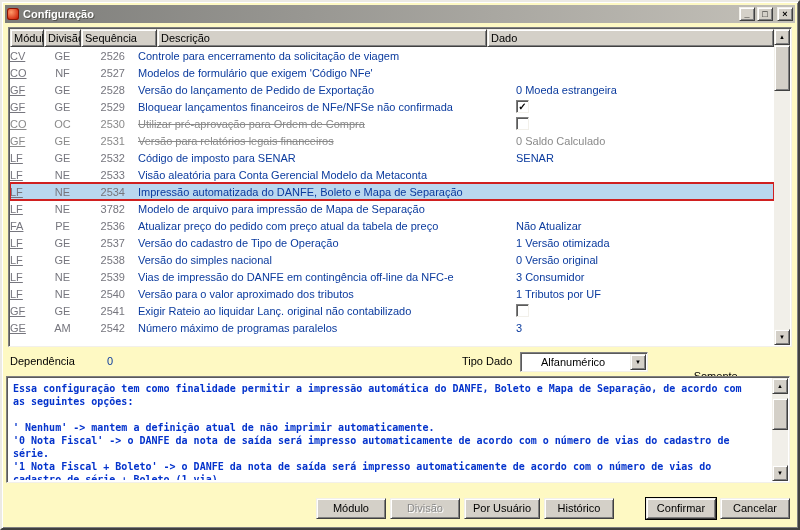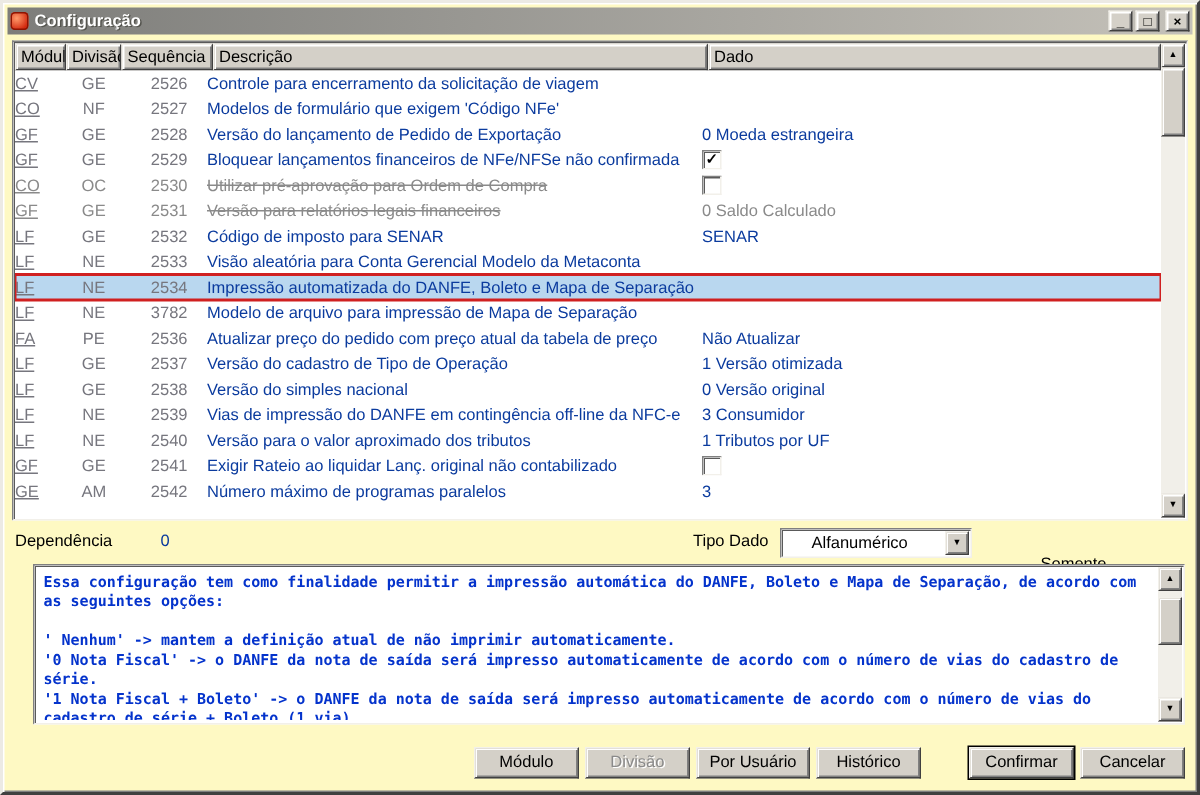--- a/index.html
+++ b/index.html
@@ -26,29 +26,29 @@
   .title { flex:1; color:#ffffff; font-weight:bold; font-size:11px; white-space:nowrap;
     text-shadow:1px 1px 0 #55554f; }
   .winbtn { width:16px; height:14px; margin-left:2px; font-size:9px; line-height:12px;
     text-align:center; font-weight:bold; color:#000; cursor:default; }
   .winbtn.close { margin-left:4px; }
 
   
   .table-wrap { position:absolute; top:25px; left:6px; right:6px; height:320px; background:#ffffff; }
   .thead { position:absolute; top:1px; left:1px; right:17px; height:18px; display:flex; }
   .th { height:18px; display:flex; align-items:center; padding-left:3px; color:#000; overflow:hidden; }
-  .w-mod{width:34px;} .w-div{width:37px;} .w-seq{width:61px;} .w-desc{width:330px;} .w-dado{flex:1;}
+  .w-mod{width:34px;} .w-div{width:37px;} .w-seq{width:76px;} .w-desc{width:330px;} .w-dado{flex:1;}
   .tbody { position:absolute; top:19px; left:1px; right:17px; bottom:1px; background:#fff; overflow:hidden; }
   .trow { display:flex; align-items:center; height:17px; }
   .c { overflow:hidden; white-space:nowrap; }
   .c-mod { width:34px; text-align:left; color:#76767e;text-decoration:underline; }
   .c-div { width:37px; text-align:center; color:#76767e; }
   .c-seq { width:54px; text-align:right; padding-right:10px; color:#76767e; }
   .c-desc { width:330px; padding-left:3px; color:#0b3b9e; }
-  .c-dado { flex:1; padding-left:3px; color:#0b3b9e; }
+  .c-dado { flex:1; padding-left:3px; color:#0b3b9e;margin-left:48px; }
   .trow.disabled .c-mod,.trow.disabled .c-div,.trow.disabled .c-seq,
   .trow.disabled .c-desc,.trow.disabled .c-dado { color:#8a8a8a; }
   .trow.disabled .c-desc { text-decoration:line-through; }
   .trow.selected { background:#b9d7ef; outline:2px solid #d02020; outline-offset:-1px; position:relative; z-index:2; }
   .trow.selected .c-dado { padding-left:58px; }
 
   
   .cb { display:inline-block; width:13px; height:13px; background:#fff;
     border:1px solid; border-color:#808080 #f2f0ea #f2f0ea #808080;
     box-shadow:inset 1px 1px 0 #5a5a5a; font-size:10px; line-height:11px; text-align:center;
@@ -66,21 +66,21 @@
   .lbl { position:absolute; top:3px; color:#000; white-space:nowrap; }
   .dep-val { position:absolute; top:3px; left:97px; color:#0b3b9e; }
   .select { position:absolute; top:0; left:510px; width:128px; height:20px; background:#fff;
     border:1px solid; border-color:#808080 #f2f0ea #f2f0ea #808080; box-shadow:inset 1px 1px 0 #5a5a5a;
     display:flex; align-items:center; }
   .select .val { flex:1; padding-left:20px; color:#000; white-space:nowrap; overflow:hidden; }
   .select .dd { width:16px; height:16px; margin-right:1px; font-size:6px; line-height:15px; text-align:center; color:#000; flex:none; }
   .cbgroup { position:absolute; top:2px; left:666px; display:flex; align-items:center; gap:5px;margin-top:16px; }
 
   
-  .desc-box { position:absolute; top:374px; left:20px; right:8px; height:107px; background:#fff; }
+  .desc-box { position:absolute; top:374px; left:4px; right:8px; height:107px; background:#fff; }
   .desc-text { position:absolute; top:2px; left:2px; right:18px; bottom:2px; padding:3px 4px;
     font-family:"DejaVu Sans Mono", monospace; font-size:10px; line-height:13px; font-weight:bold;
     color:#0433cc; white-space:pre-wrap; overflow:hidden; }
 
   
   .button-bar { position:absolute; top:495px; left:6px; right:8px; height:22px;
     display:flex; justify-content:flex-end; align-items:center; gap:4px; }
   .btn { min-width:70px; height:21px; padding:0 8px; line-height:18px; text-align:center;
     color:#000; font-size:11px; cursor:default; white-space:nowrap; }
   .btn.disabled { color:#8a8a8a; text-shadow:1px 1px 0 #ffffff; }

